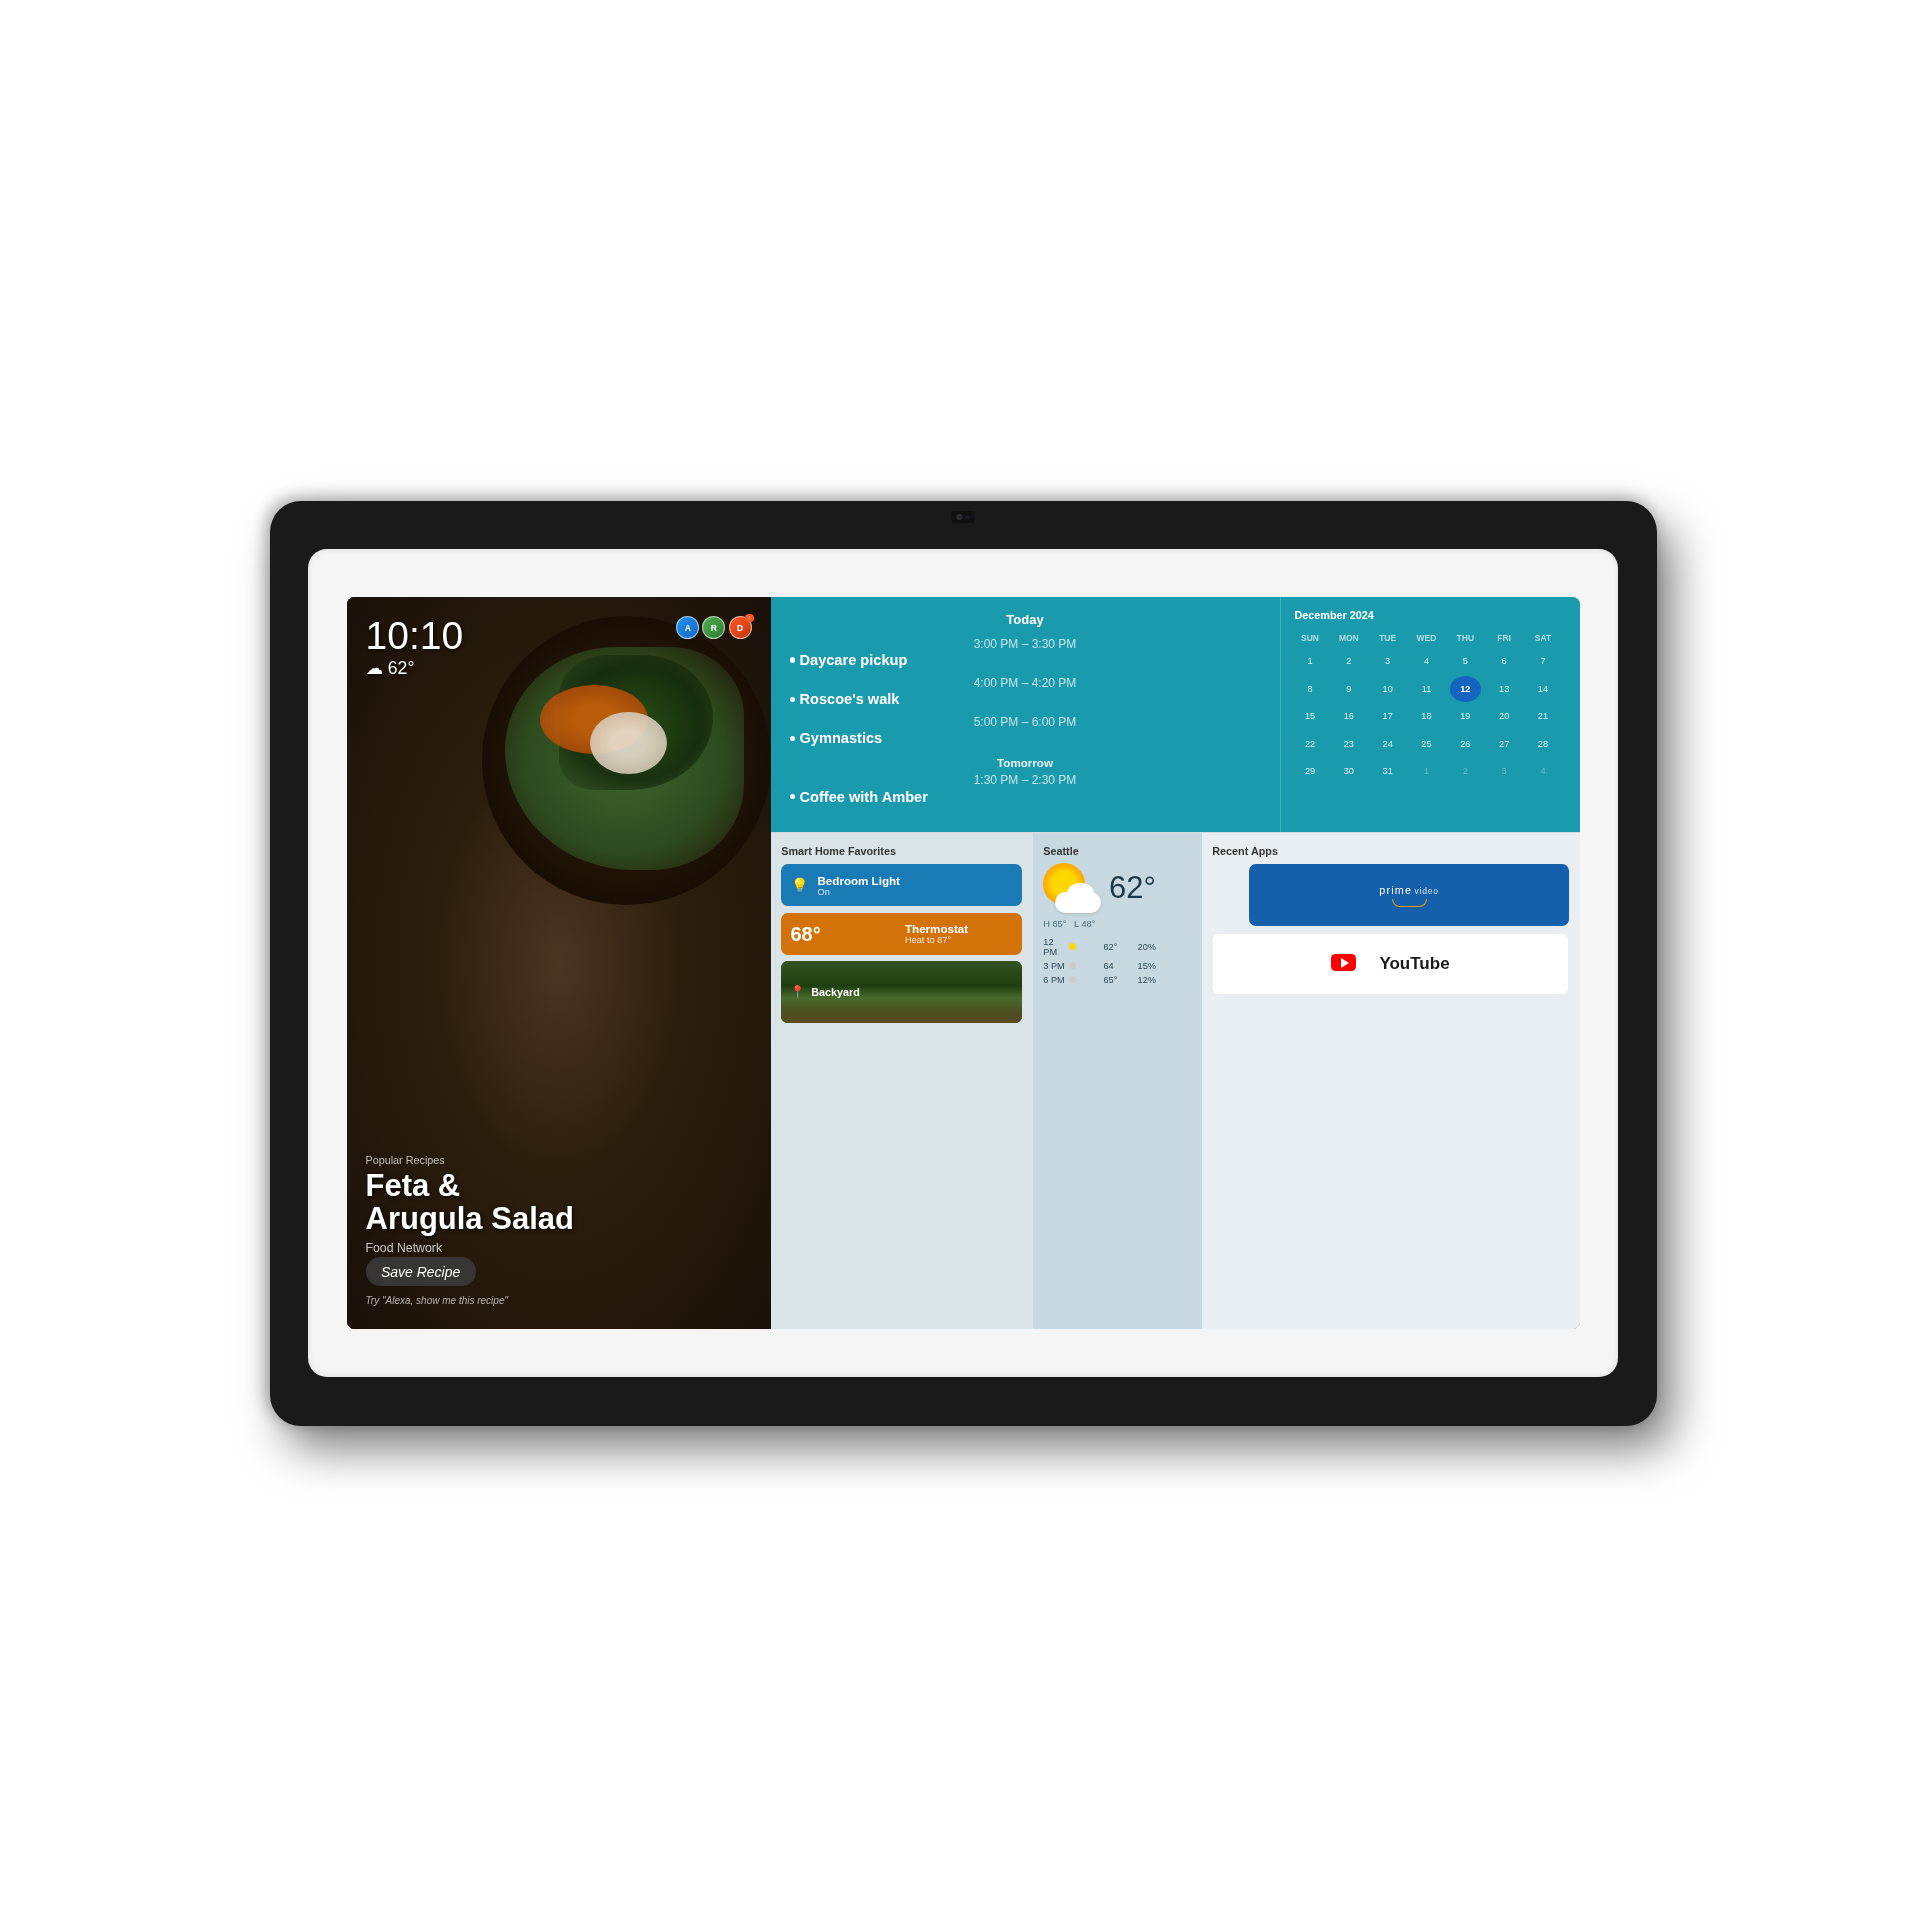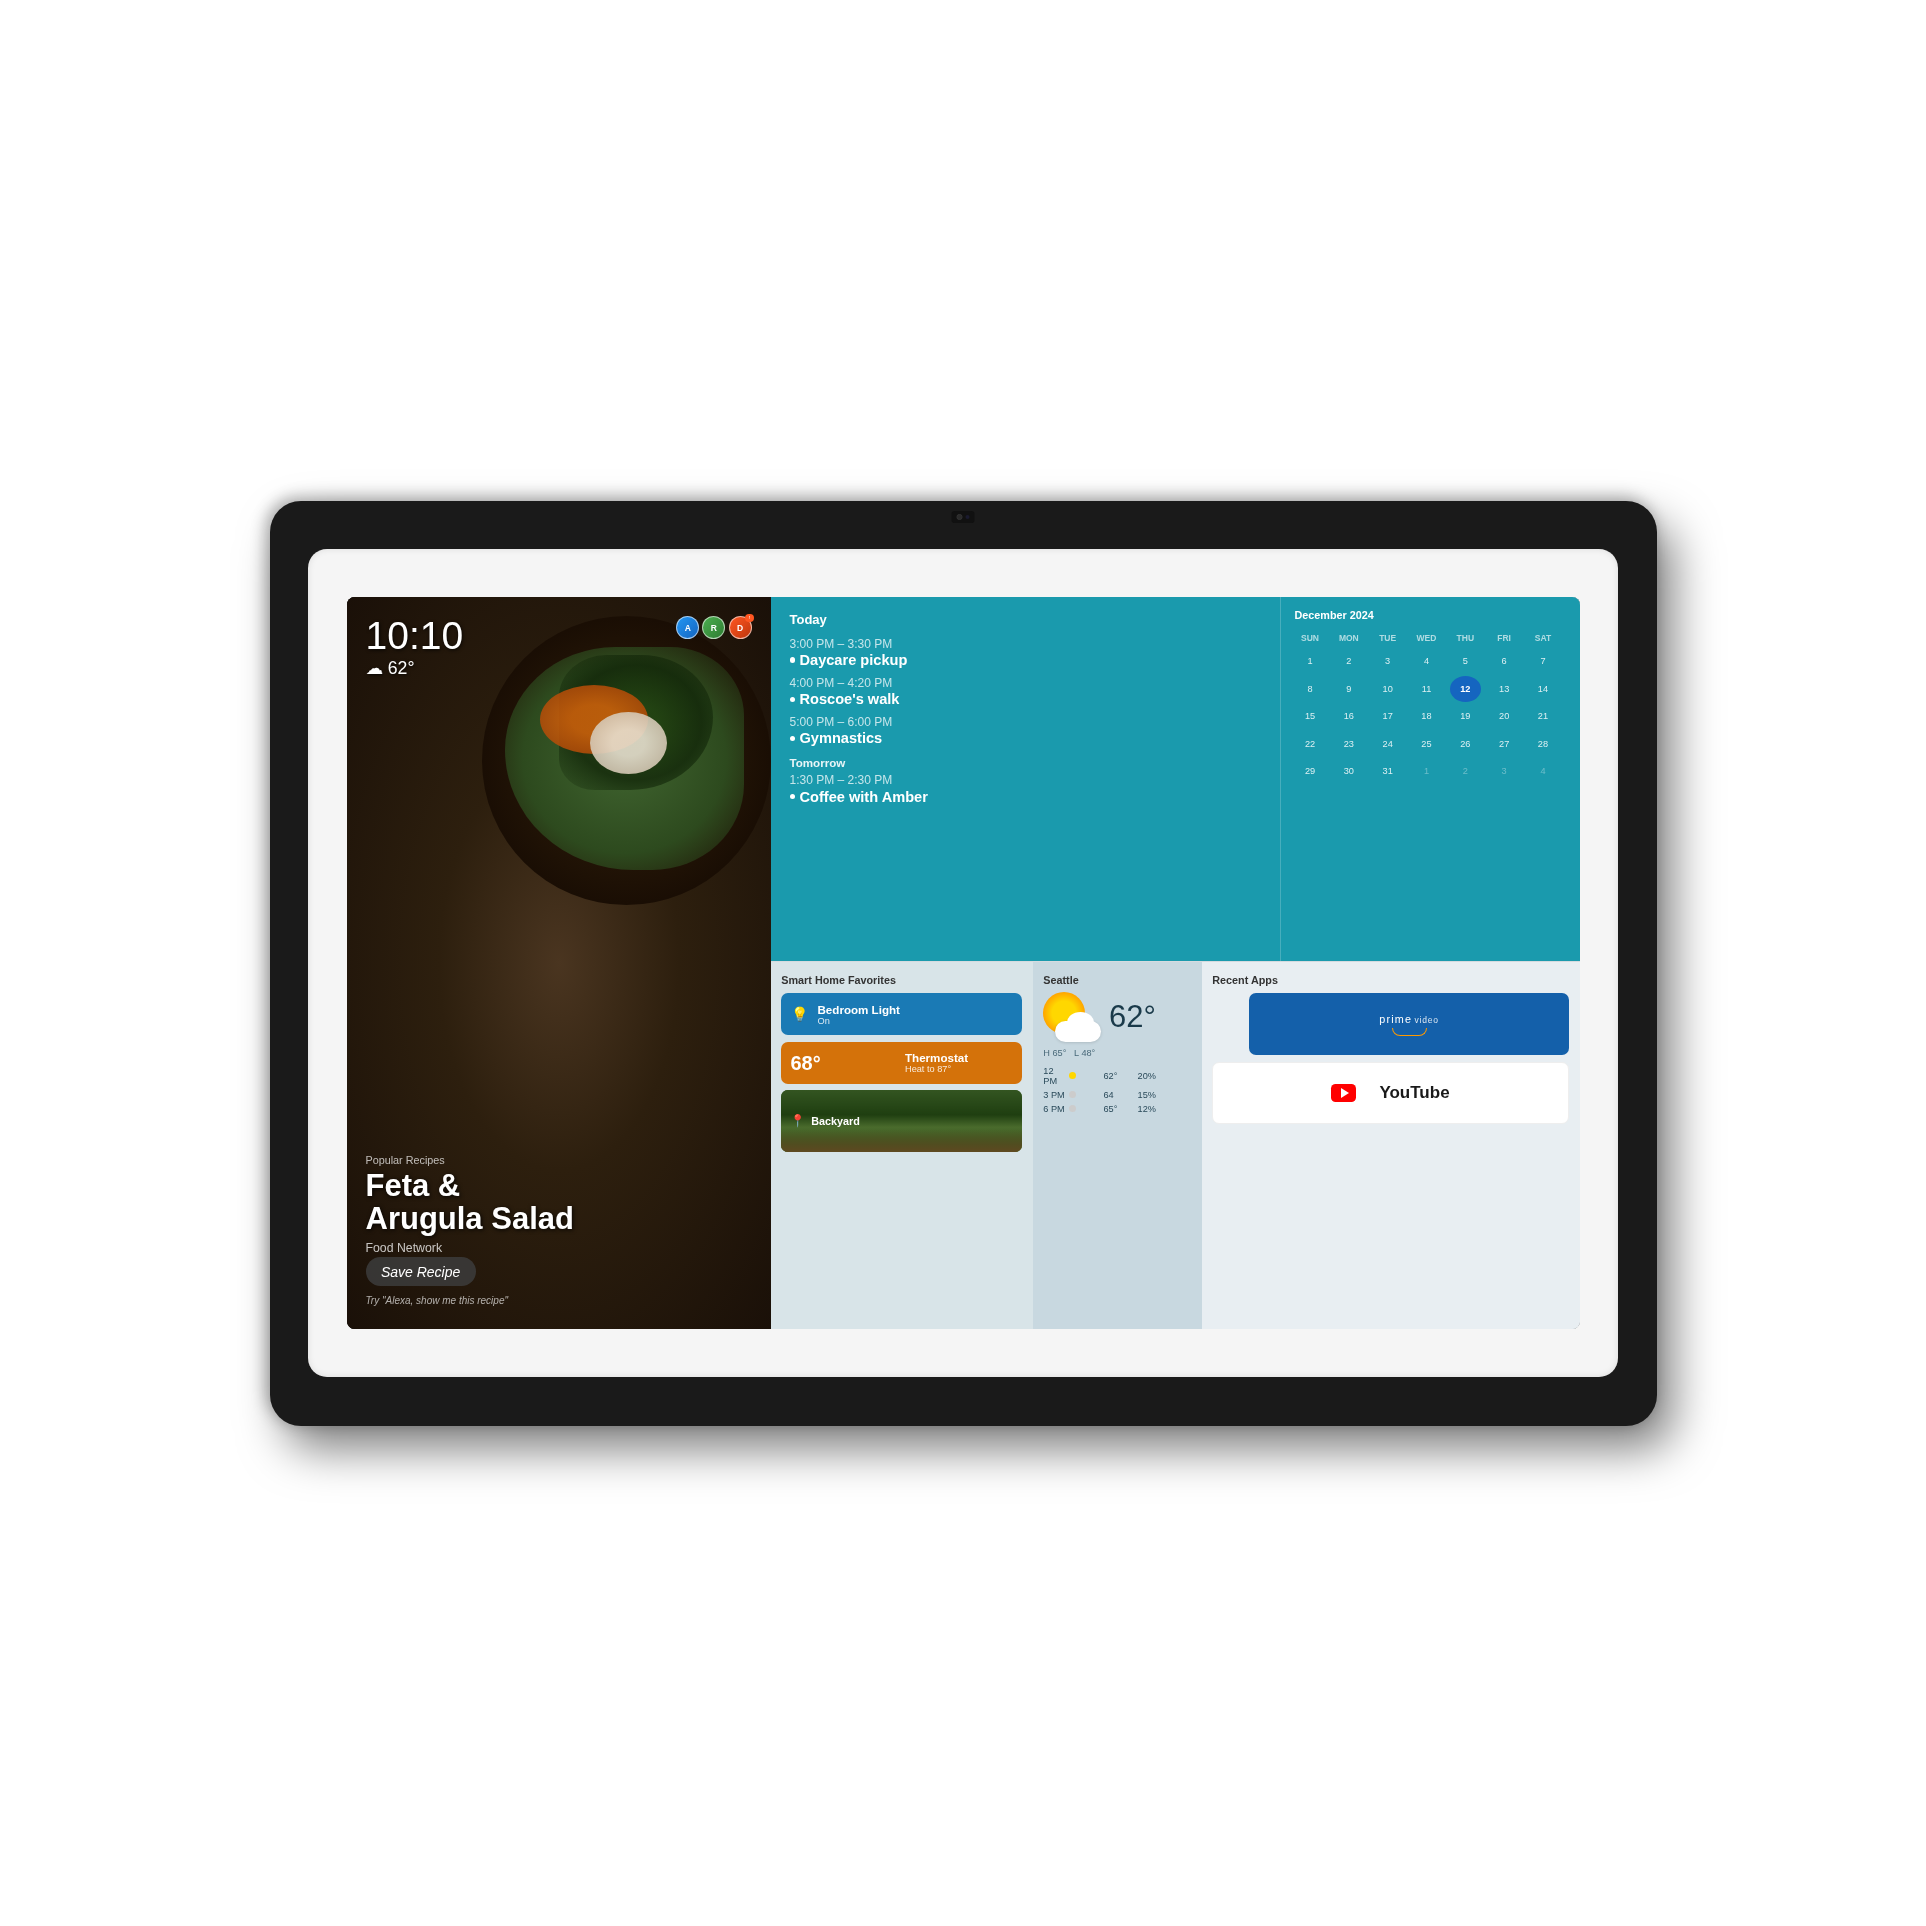--- a/index.html
+++ b/index.html
@@ -259,22 +259,23 @@
       height: 100%;
       background: #e8eef2;
       display: flex;
       flex-direction: column;
       overflow: hidden;
     }
 
     
     .top-section {
       display: flex;
-      height: 364px;
+      height: 235px;
       flex-shrink: 0;
+      text-align: center;
     }
 
     
     .schedule-panel {
       flex: 1;
       background: #1a9aad;
       padding: 15.4px 19px;
       overflow: hidden;
     }
     .schedule-header {
@@ -519,21 +520,21 @@
       border: 0.4px solid #eee;
     }
     .prime-logo {
       display: flex;
       flex-direction: column;
       align-items: center;
       gap: 1.5px;
     }
     .youtube-logo {
       display: flex;
-      align-items: center;
+      align-items: flex-start;
       gap: 23px;
     }
     .yt-icon {
       width: 25px;
       height: 17.7px;
       background: #FF0000;
       border-radius: 4.6px;
       display: flex;
       align-items: center;
       justify-content: center;

